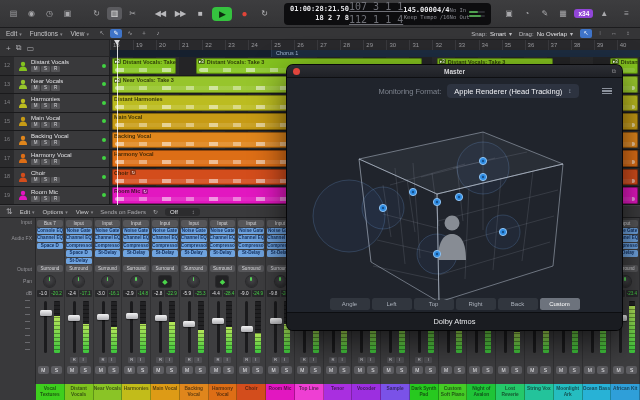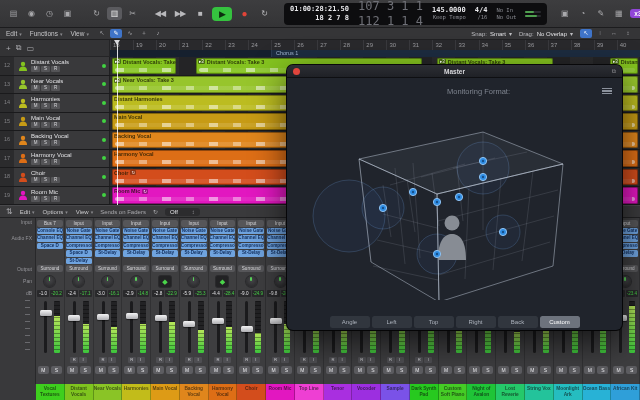--- a/index.html
+++ b/index.html
@@ -11,24 +11,24 @@
   #toolbar{position:absolute;left:0;top:0;width:640px;height:28px;background:linear-gradient(#3d3d3f,#343436);
            border-bottom:1px solid #1c1c1e;display:flex;align-items:center;padding:0 6px;gap:4px;}
   .tbgroup{display:flex;gap:3px;align-items:center;}
   .tbico{width:15px;height:13px;border-radius:3px;color:#a9a9ac;font-size:8px;line-height:13px;text-align:center;}
   .tbico.active{background:#5a5a5e;color:#e8e8e8;}
   .transport{display:flex;gap:4px;align-items:center;margin-left:8px;}
   .tico{width:16px;height:14px;border-radius:3px;color:#b9b9bc;font-size:8px;line-height:14px;text-align:center;letter-spacing:-1px;}
   .tico.play{background:#35c23f;color:#0c2d0e;width:20px;border-radius:4px;font-size:9px;}
   .tico.rec{color:#e04438;font-size:10px;}
   .lcd{margin-left:8px;height:22px;background:#0d0d0f;border-radius:4px;display:flex;align-items:center;
-       padding:1px 6px;gap:9px;font-family:"DejaVu Sans Mono",monospace;}
+       padding:1px 6px;font-family:"DejaVu Sans Mono",monospace;}
   .lcdcol{display:flex;flex-direction:column;justify-content:center;line-height:1.25;text-align:right;}
   .lcd .big{font-size:7px;color:#e9e9ec;font-weight:bold;white-space:nowrap;}
-  .lcd .dim{font-size:12px;color:#6f7077;white-space:nowrap;}
+  .lcd .dim{font-size:10px;color:#6f7077;white-space:nowrap;text-decoration:underline;}
   .lcd .lab{font-size:5.5px;color:#8a8b92;white-space:nowrap;}
   .lcdmeters{display:flex;flex-direction:column;gap:2px;}
   .lcdmeters i{display:block;width:16px;height:2px;background:#2a2b30;border-radius:1px;}
   .lcdmeters i b{display:block;width:9px;height:2px;background:#4f9f4f;border-radius:1px;}
   .badge{background:#9146d8;color:#fff;font-size:6.5px;font-weight:bold;border-radius:3px;padding:1px 4px;}
   .spacer{flex:1;}
 
   
   #menubar{position:absolute;left:0;top:28px;width:640px;height:12px;background:#353537;border-bottom:1px solid #202022;
            display:flex;align-items:center;padding:0 6px;gap:7px;font-size:6.5px;color:#c6c6c9;}
@@ -1198,20 +1198,24 @@
     </div>
 
   <div id="plugin">
     <div id="ptitle">
       <span class="close"></span>
       <span class="tlt">Master</span>
       <span class="link">⧉</span>
     </div>
     <div id="phead">
       <span class="mlabel">Monitoring Format:</span>
+      <span class="mvalue">
+        <span>Apple Renderer (Head Tracking)</span>
+        <span class="ar">↕</span>
+      </span>
       <span class="burger">
           <i></i>
           <i></i>
           <i></i>
         </span>
     </div>
     <div id="pview">
       <svg viewBox="0 0 335 196" width="335" height="196">
         <g stroke="rgba(120,170,235,0.22)" fill="rgba(70,140,230,0.06)">
           <circle cx="62" cy="112" r="36"></circle>
@@ -1261,15 +1265,16 @@
       </svg>
     </div>
     <div id="pviews">
         <div class="vbtn">Angle</div>
         <div class="vbtn">Left</div>
         <div class="vbtn">Top</div>
         <div class="vbtn">Right</div>
         <div class="vbtn">Back</div>
         <div class="vbtn active">Custom</div>
       </div>
+    <div id="pfooter">Dolby Atmos</div>
   </div>
 
 </div>
 
 </body></html>

